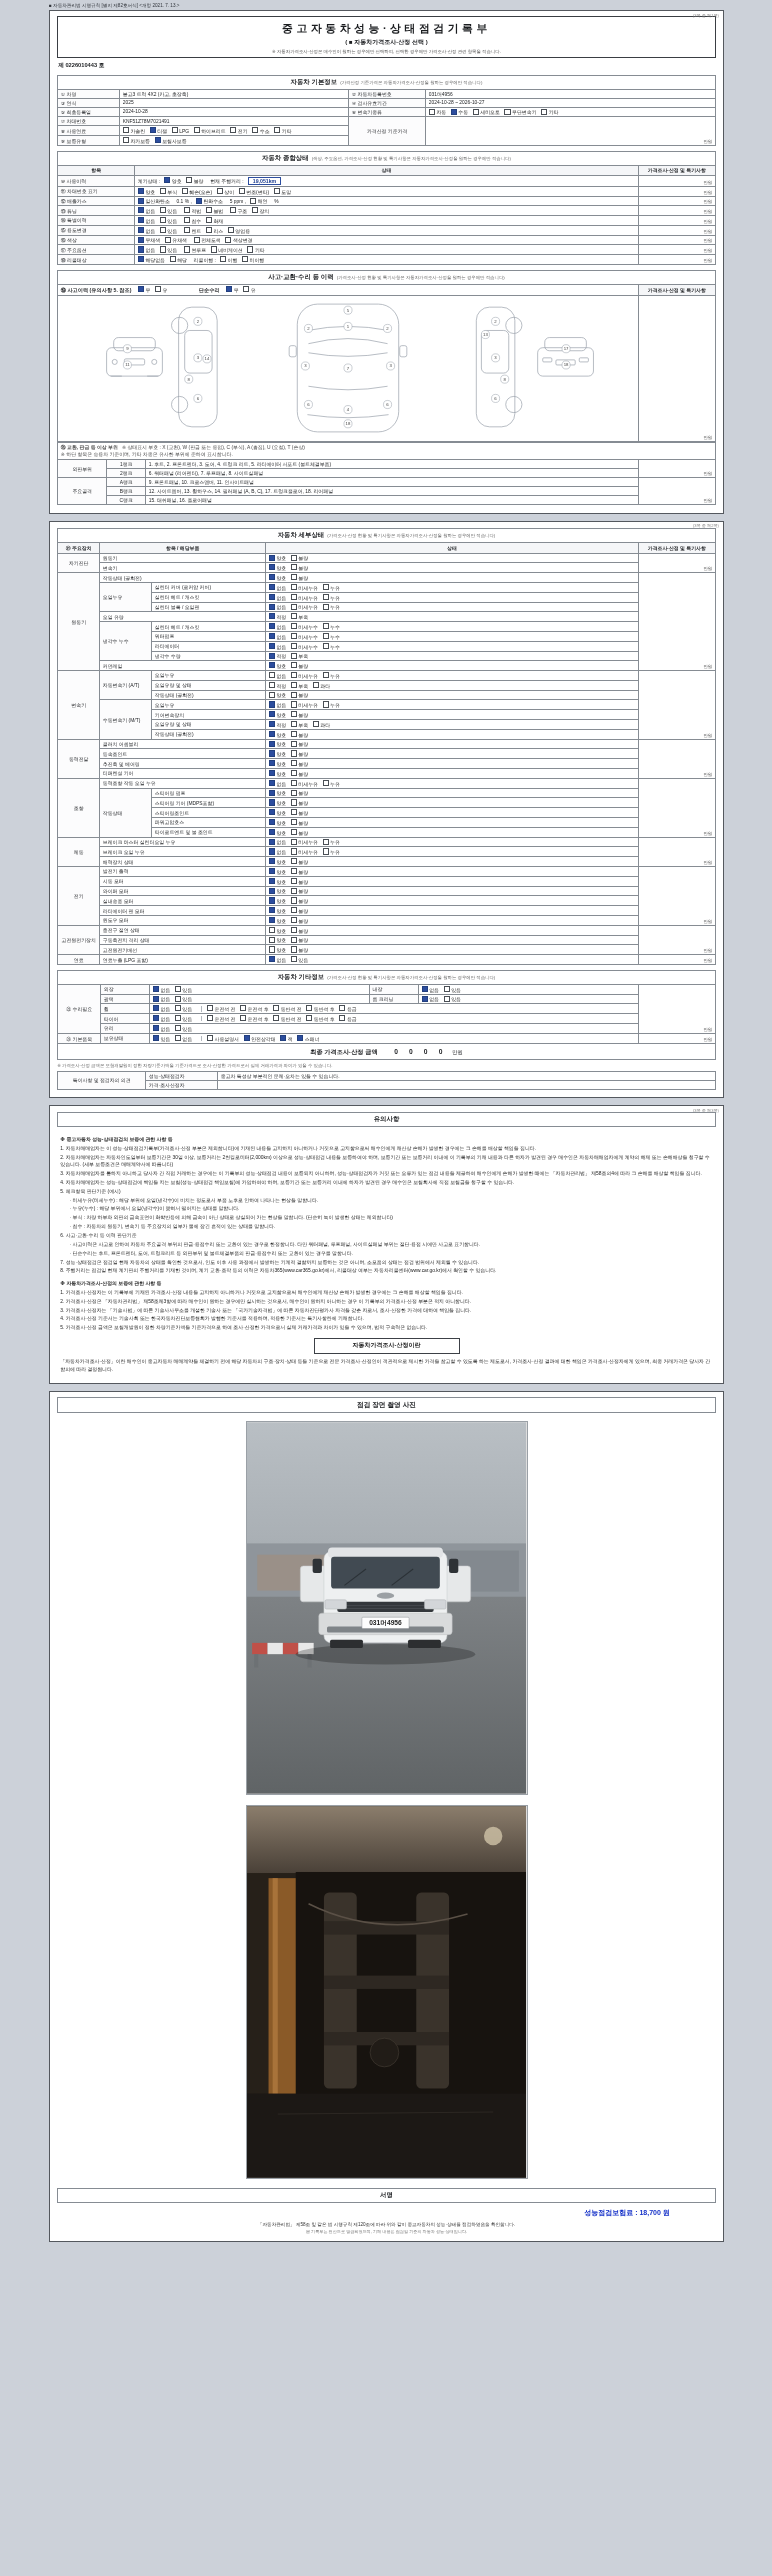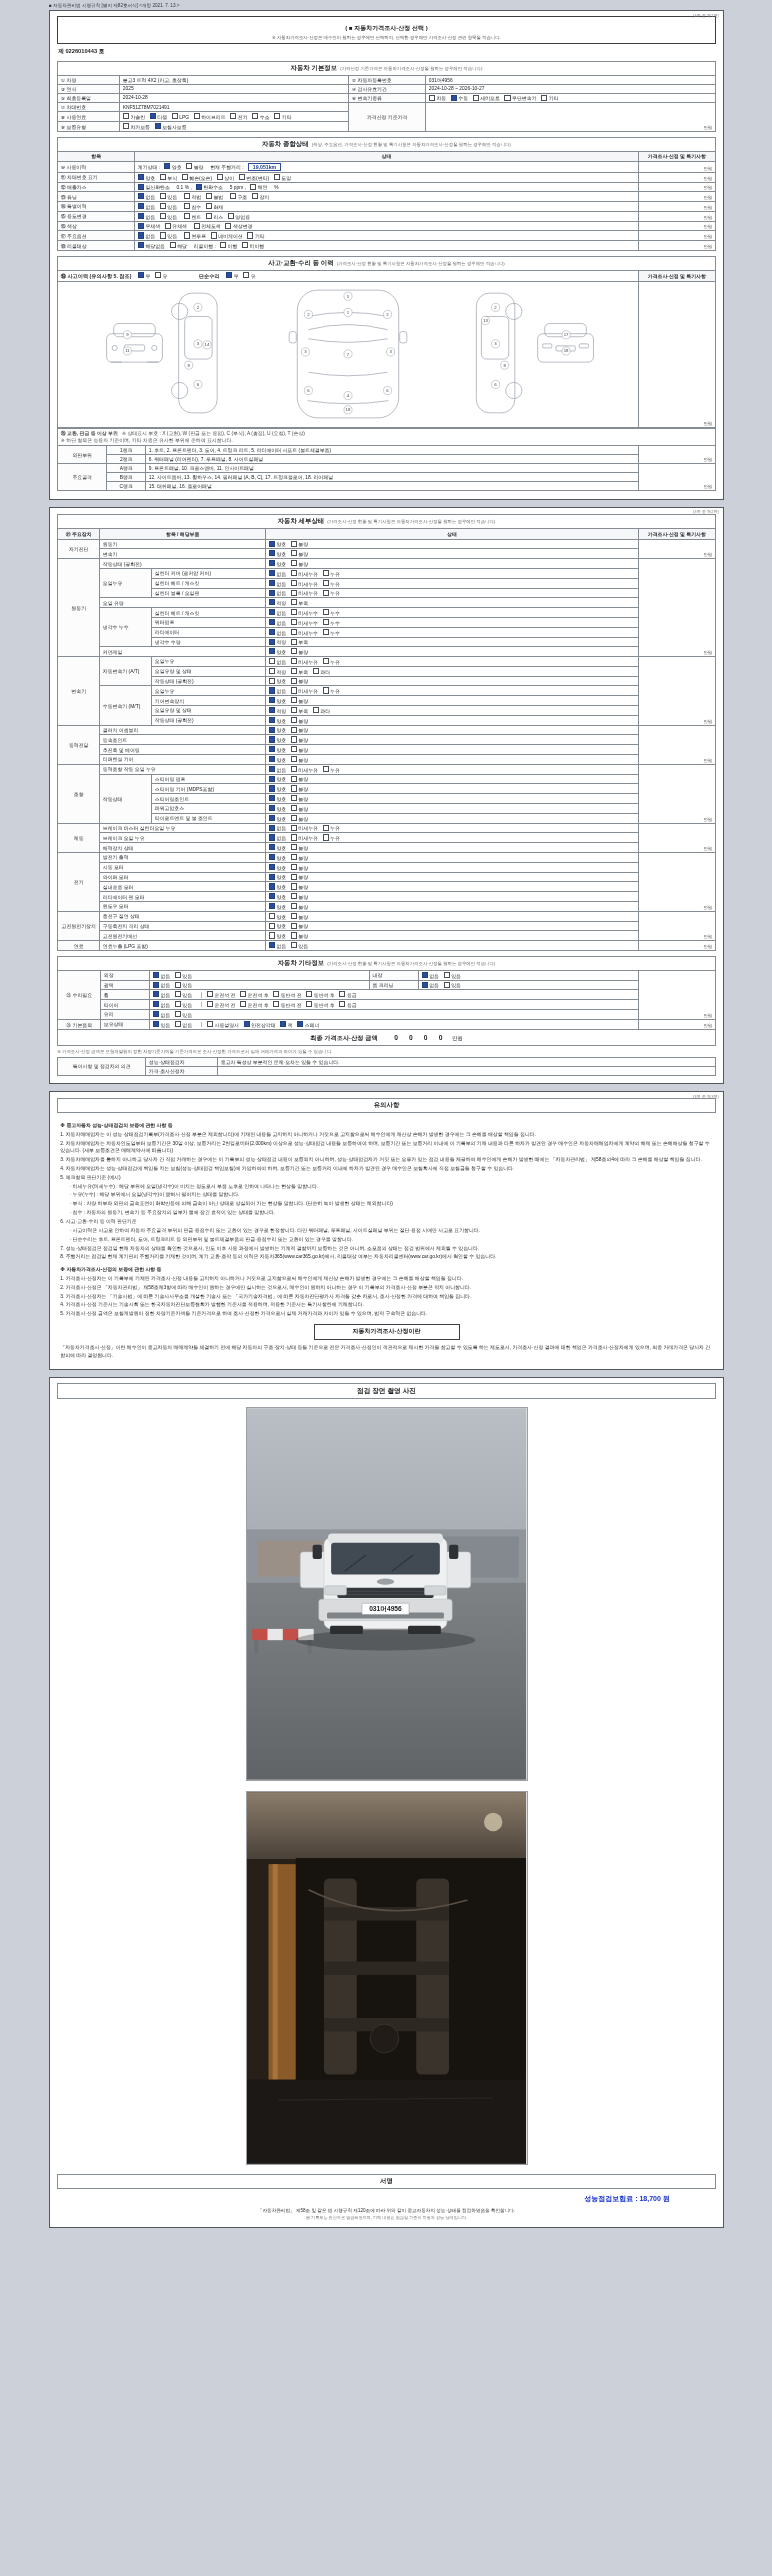--- a/index.html
+++ b/index.html
@@ -59,20 +59,21 @@
 <body>
 
 <div class="page">
 
   <div class="topline">■ 자동차관리법 시행규칙 [별지 제82호서식] &lt;개정 2021. 7. 13.&gt;</div>
 
   <div class="panel">
     <div class="pager">(3쪽 중 제1쪽)</div>
 
     <div class="header-box">
+      <div class="hb-title">중고자동차성능·상태점검기록부</div>
       <div class="hb-sub">( ■ 자동차가격조사·산정 선택 )</div>
       <div class="hb-note">※ 자동차가격조사·산정은 매수인이 원하는 경우에만 선택하며, 선택한 경우에만 가격조사·산정 관련 항목을 적습니다.</div>
     </div>
     <div class="doc-no">제 0226010443 호</div>
 
     <div class="sec">
       <span>자동차 기본정보</span><span class="note">(가격산정 기준가격은 자동차가격조사·산정을 원하는 경우에만 적습니다)</span>
     </div>
     <table class="form">
       <colgroup>

